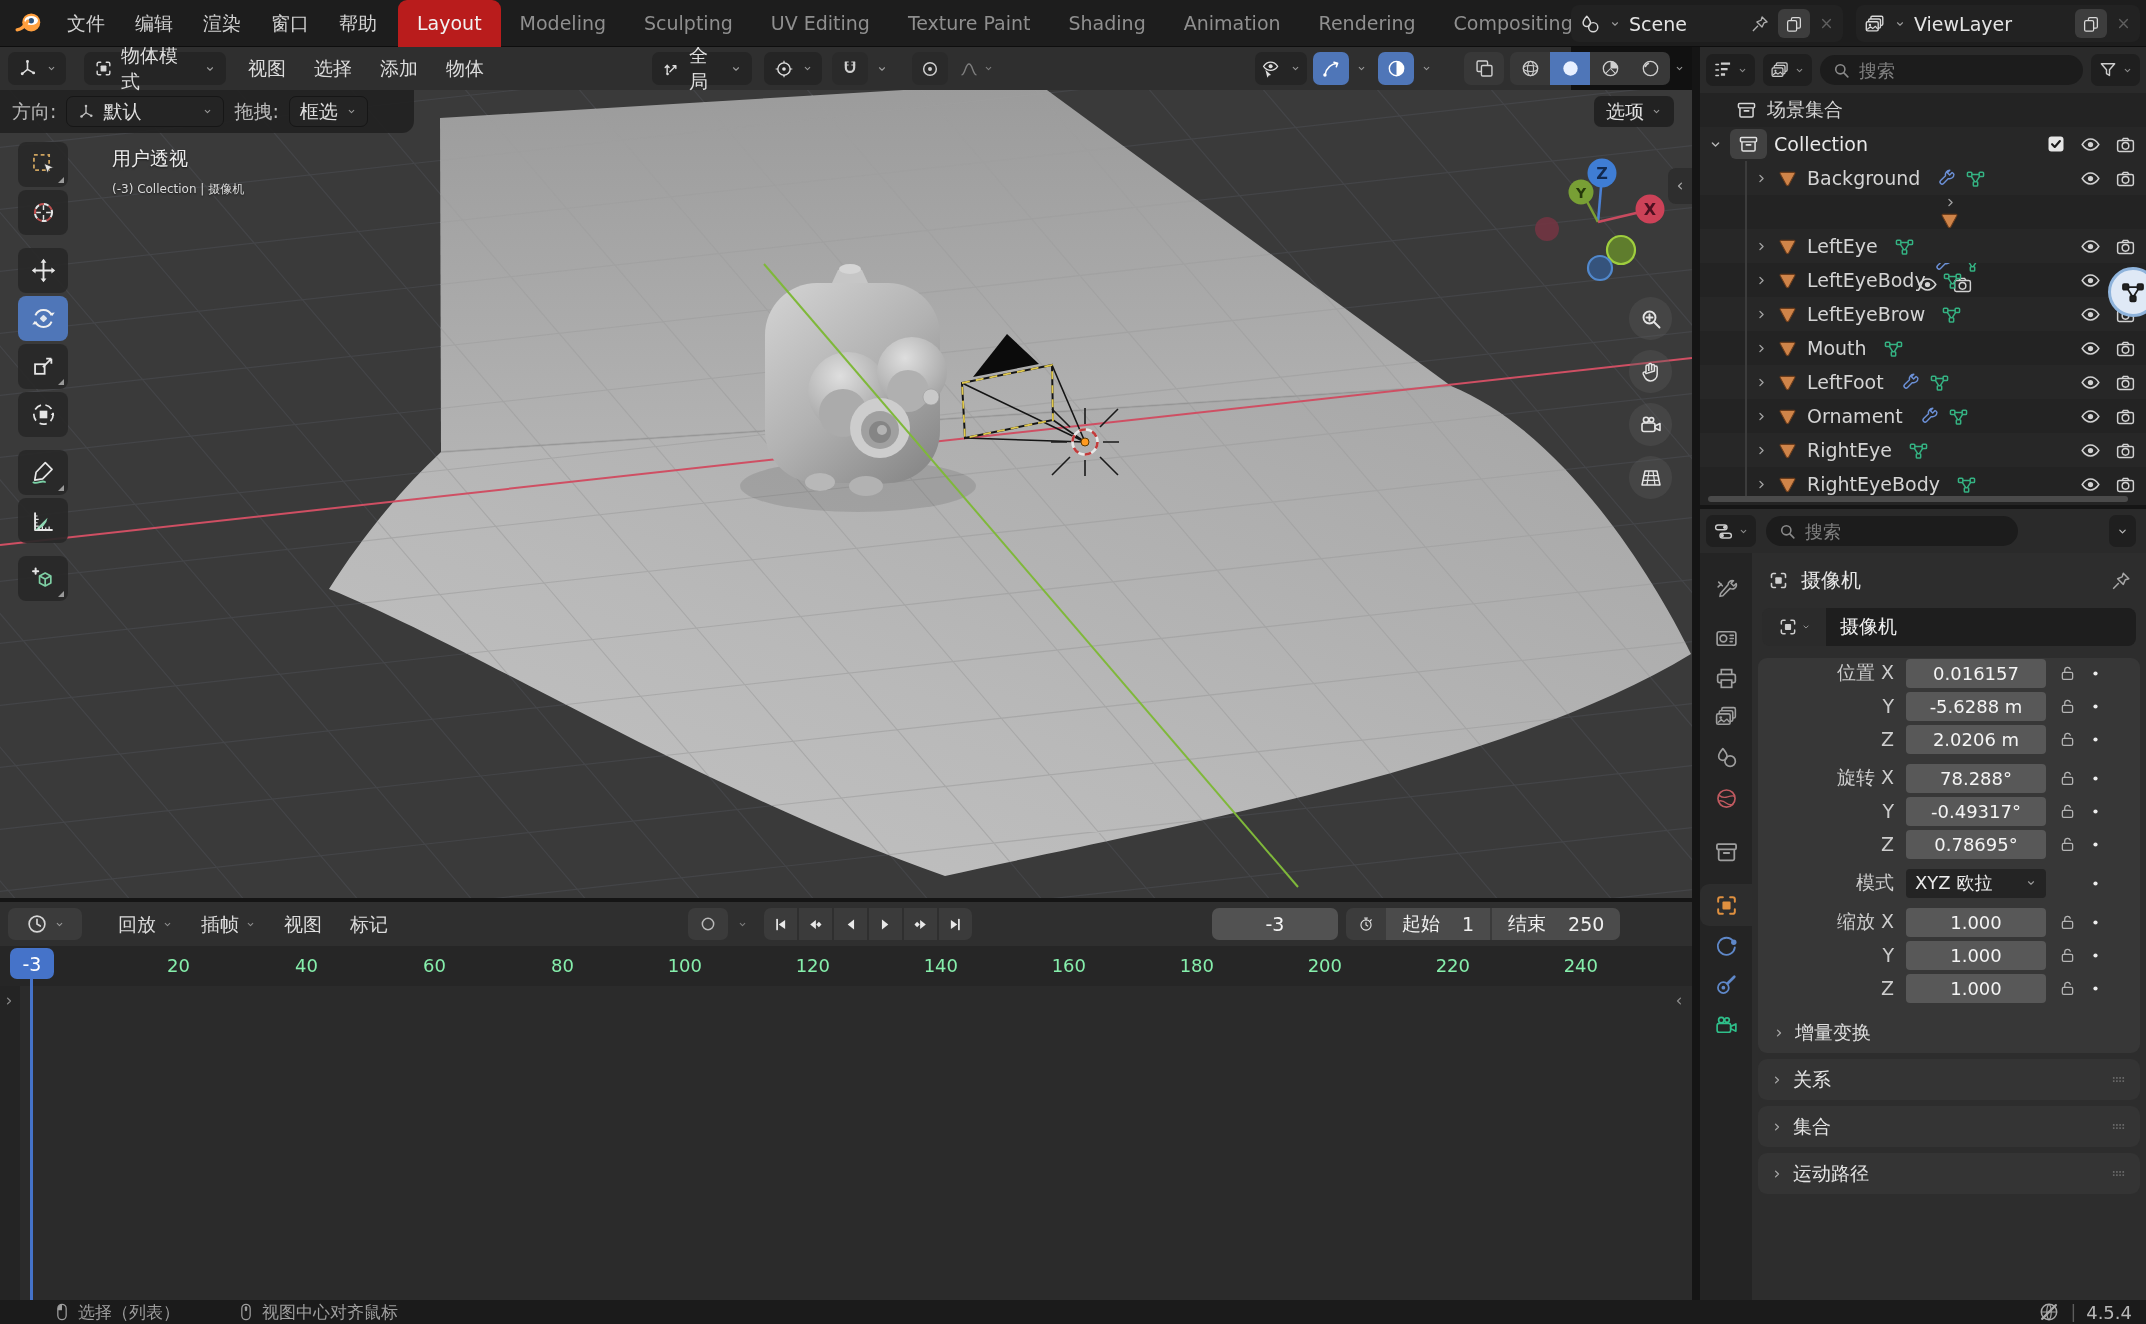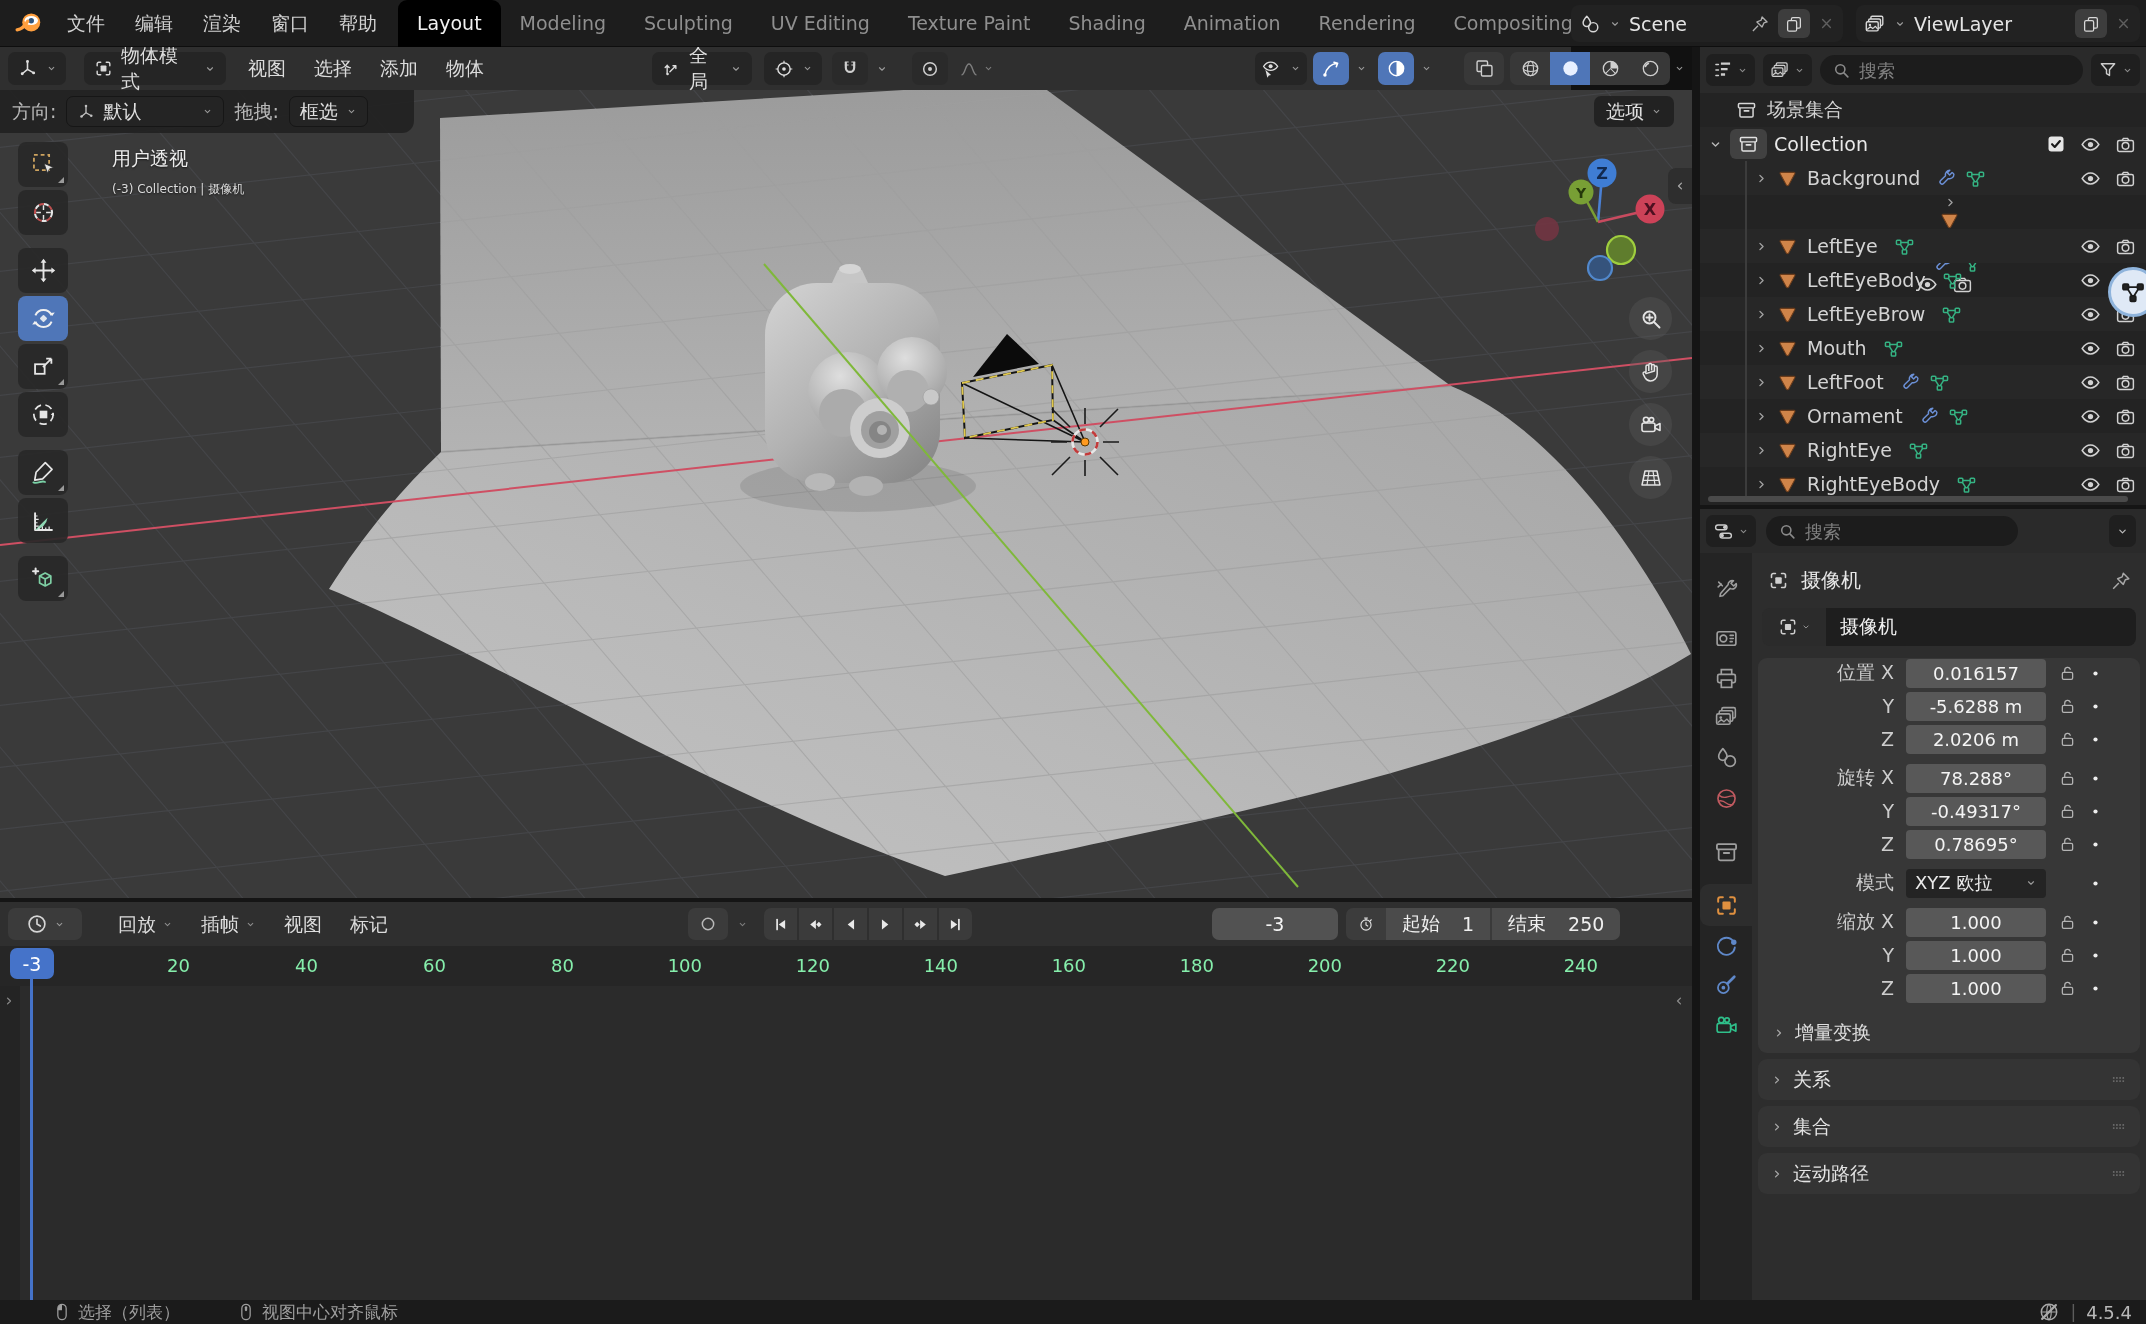--- a/index.html
+++ b/index.html
@@ -8,21 +8,21 @@
        font-family:"DejaVu Sans","Liberation Sans",sans-serif;color:#d0d0d0;-webkit-font-smoothing:antialiased}
   .abs{position:absolute}
   .icon{display:inline-flex;align-items:center;justify-content:center;line-height:0}
   .icon svg{display:block}
   .row{display:flex;align-items:center}
   
   #topbar{position:absolute;left:0;top:0;width:2146px;height:47px;background:#1d1d1d;display:flex;align-items:center;border-bottom:1px solid #0e0e0e;z-index:40}
   .tb-menu{padding:0 15px;font-size:19px;color:#d2d2d2;height:47px;line-height:47px;cursor:default}
   #workspace-tabs{position:absolute;left:398px;top:0;height:47px;display:flex;align-items:flex-end}
   .ws-tab{padding:0 19px;height:47px;line-height:47px;font-size:19px;color:#8f8f8f;white-space:nowrap;border-radius:9px 9px 0 0}
-  .ws-tab.active{background:#000000;color:#f2f2f2}
+  .ws-tab.active{background:#b91c1c;color:#f2f2f2}
   .tb-sel{position:absolute;top:5px;height:37px;background:#222;border-radius:8px;display:flex;align-items:center;padding:0 8px;gap:8px}
   .tb-sel .name{font-size:19px;color:#e4e4e4;flex:1}
   .mini-btn{width:32px;height:29px;background:#3d3d3d;border-radius:6px;display:flex;align-items:center;justify-content:center;color:#d8d8d8}
   
   #vp-header{position:absolute;left:0;top:47px;width:1571px;height:43px;background:#2f2f2f;z-index:30}
   .pill{position:absolute;top:5px;height:33px;background:#252525;border-radius:7px;display:flex;align-items:center;gap:8px;padding:0 10px;font-size:19px;color:#dedede}
   .hbtn{position:absolute;top:5px;height:33px;background:#2a2a2a;border-radius:7px;display:flex;align-items:center;justify-content:center;color:#cfcfcf}
   .hbtn.on{background:#4f76b8;color:#fff}
   .hmenu{font-size:19px;color:#dcdcdc;padding:0 14px;line-height:43px}
   .shade-grp{position:absolute;top:5px;height:33px;background:#383838;border-radius:7px;display:flex;overflow:hidden}

